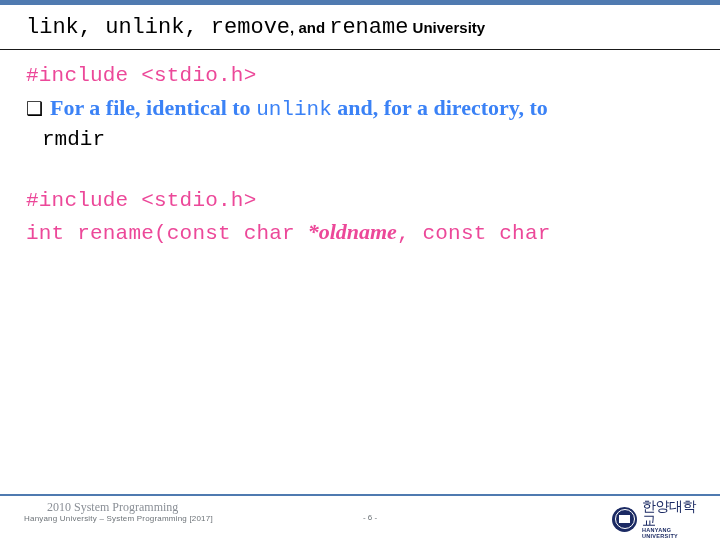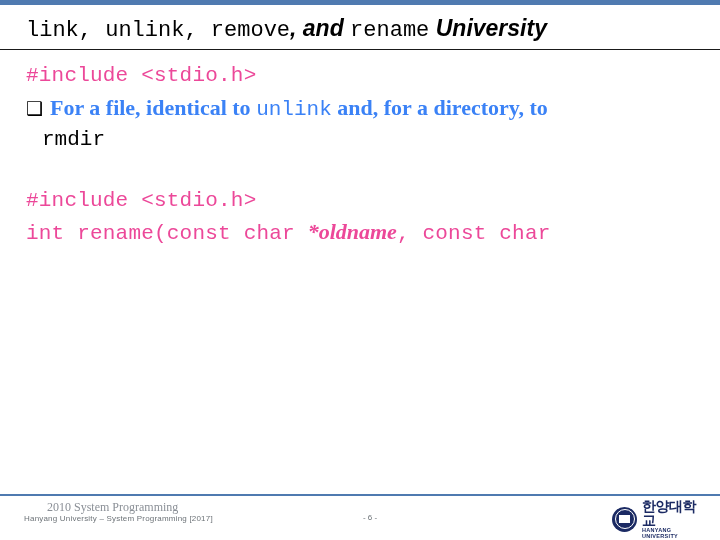--- a/index.html
+++ b/index.html
@@ -37,23 +37,22 @@
     line-height: 30px;
   }
   .title .mono {
     font-family: "Liberation Mono", "DejaVu Sans Mono", monospace;
     font-size: 22px;
     font-weight: normal;
     letter-spacing: 0px;
   }
   .title .sans {
     font-family: "Liberation Sans", sans-serif;
-    font-size: 23px;
-    font-weight: bold;
-    font-style: italic;
+    font-size: 15px;
+    font-weight: bold;
   }
 
   .title-rule {
     position: absolute;
     left: 0;
     top: 49px;
     width: 720px;
     height: 0;
     border-top: 1.6px solid #1a1a1a;
   }
@@ -206,21 +205,21 @@
     z-index: 2;
   }
   .logo-text {
     flex: 1 1 auto;
     padding-left: 5px;
     line-height: 1;
   }
   .logo-ko {
     font-family: "DejaVu Sans", sans-serif;
     font-size: 14px;
-    font-weight: bold;
+    font-weight: normal;
     color: #1b2a63;
     letter-spacing: -0.5px;
     display: block;
   }
   .logo-en {
     font-family: "Liberation Sans", sans-serif;
     font-size: 5.5px;
     font-weight: bold;
     color: #1b2a63;
     letter-spacing: 0.3px;

